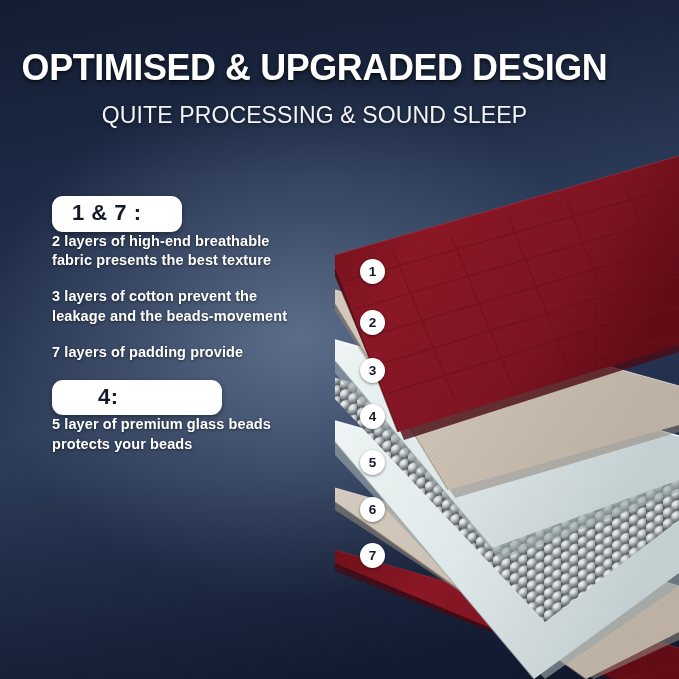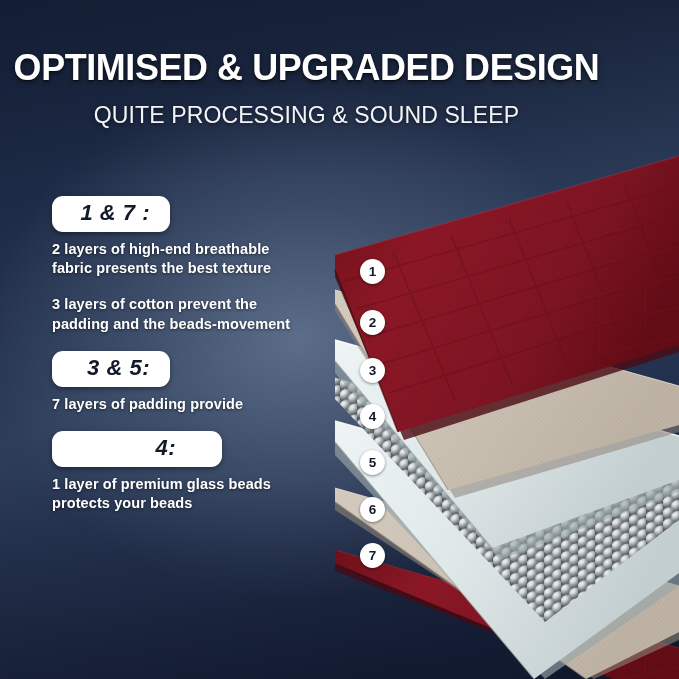--- a/index.html
+++ b/index.html
@@ -14,50 +14,49 @@
     background:
       radial-gradient(ellipse 62% 52% at 44% 50%, rgba(120,139,166,0.62) 0%, rgba(96,114,142,0.38) 38%, rgba(40,56,84,0.0) 74%),
       linear-gradient(160deg,#17233c 0%, #1d2a45 22%, #2d3d5a 48%, #222f4c 70%, #17223c 88%, #141e34 100%);
   }
   #poster:after{
     content:"";position:absolute;inset:0;pointer-events:none;
     background:linear-gradient(to bottom, rgba(10,16,30,0.30) 0%, rgba(0,0,0,0) 26%, rgba(0,0,0,0) 70%, rgba(9,14,28,0.40) 100%);
   }
 
   
-  .header{position:absolute;left:0;top:48px;width:613px;text-align:center;z-index:6;}
+  .header{position:absolute;left:8px;top:48px;width:613px;text-align:center;z-index:6;}
   .title{
     font-size:37px;font-weight:bold;color:#ffffff;letter-spacing:-0.4px;
     line-height:1.06;white-space:nowrap;
     text-shadow:0 2px 5px rgba(0,0,0,0.60), 0 1px 1px rgba(0,0,0,0.5);
     transform:scaleX(0.97);
   }
   .subtitle{
     margin-top:14px;font-size:24px;font-weight:normal;color:#f2f4f8;
     letter-spacing:0.1px;white-space:nowrap;
     text-shadow:0 1px 4px rgba(0,0,0,0.55);
     transform:scaleX(0.96);
   }
 
   
   .blocks{position:absolute;left:52px;top:196px;width:300px;z-index:7;}
   .block{margin-bottom:17px;}
   .pill{
     display:inline-block;background:#ffffff;border-radius:11px;
-    padding:5px 20px 6px 20px;min-width:78px;text-align:right;
+    padding:5px 32px 6px 20px;min-width:78px;text-align:left;
     box-shadow:0 2px 5px rgba(0,0,0,0.40);
-    font-style:italic;
   }
   .pill-label{
     font-size:22px;font-weight:bold;color:#121a2a;letter-spacing:0.5px;
     line-height:1.12;white-space:nowrap;
   }
   .block-4 .pill{padding-left:46px;padding-right:46px;}
   .desc{
-    margin-top:8px;font-size:14.5px;font-weight:bold;color:#ffffff;
+    font-size:14.5px;font-weight:bold;color:#ffffff;
     line-height:1.34;letter-spacing:0.1px;
     text-shadow:0 1px 3px rgba(0,0,0,0.55);
   }
   .desc span{display:block;white-space:nowrap;}
 
   
   .stack{position:absolute;left:0;top:0;width:679px;height:679px;z-index:3;}
   .stack svg{display:block;width:679px;height:679px;}
 
   
@@ -211,39 +210,36 @@
       </div>
       <div class="desc">
         <span>2 layers of high-end breathable</span>
         <span>fabric presents the best texture</span>
       </div>
     </div>
 
     <div class="block block-2">
       <div class="desc">
         <span>3 layers of cotton prevent the</span>
-        <span>padding and the beads-movement</span>
+        <span>leakage and the beads-movement</span>
       </div>
     </div>
 
     <div class="block block-3">
-      <div class="pill">
-        <div class="pill-label">3 &amp; 5:</div>
-      </div>
       <div class="desc">
         <span>7 layers of padding provide</span>
       </div>
     </div>
 
     <div class="block block-4">
       <div class="pill">
         <div class="pill-label">4:</div>
       </div>
       <div class="desc">
-        <span>1 layer of premium glass beads</span>
+        <span>5 layer of premium glass beads</span>
         <span>protects your beads</span>
       </div>
     </div>
 
   </div>
 
   <div class="badge" style="left:360px;top:259px;">
     <span class="badge-num">1</span>
   </div>
   <div class="badge" style="left:360px;top:310px;">

